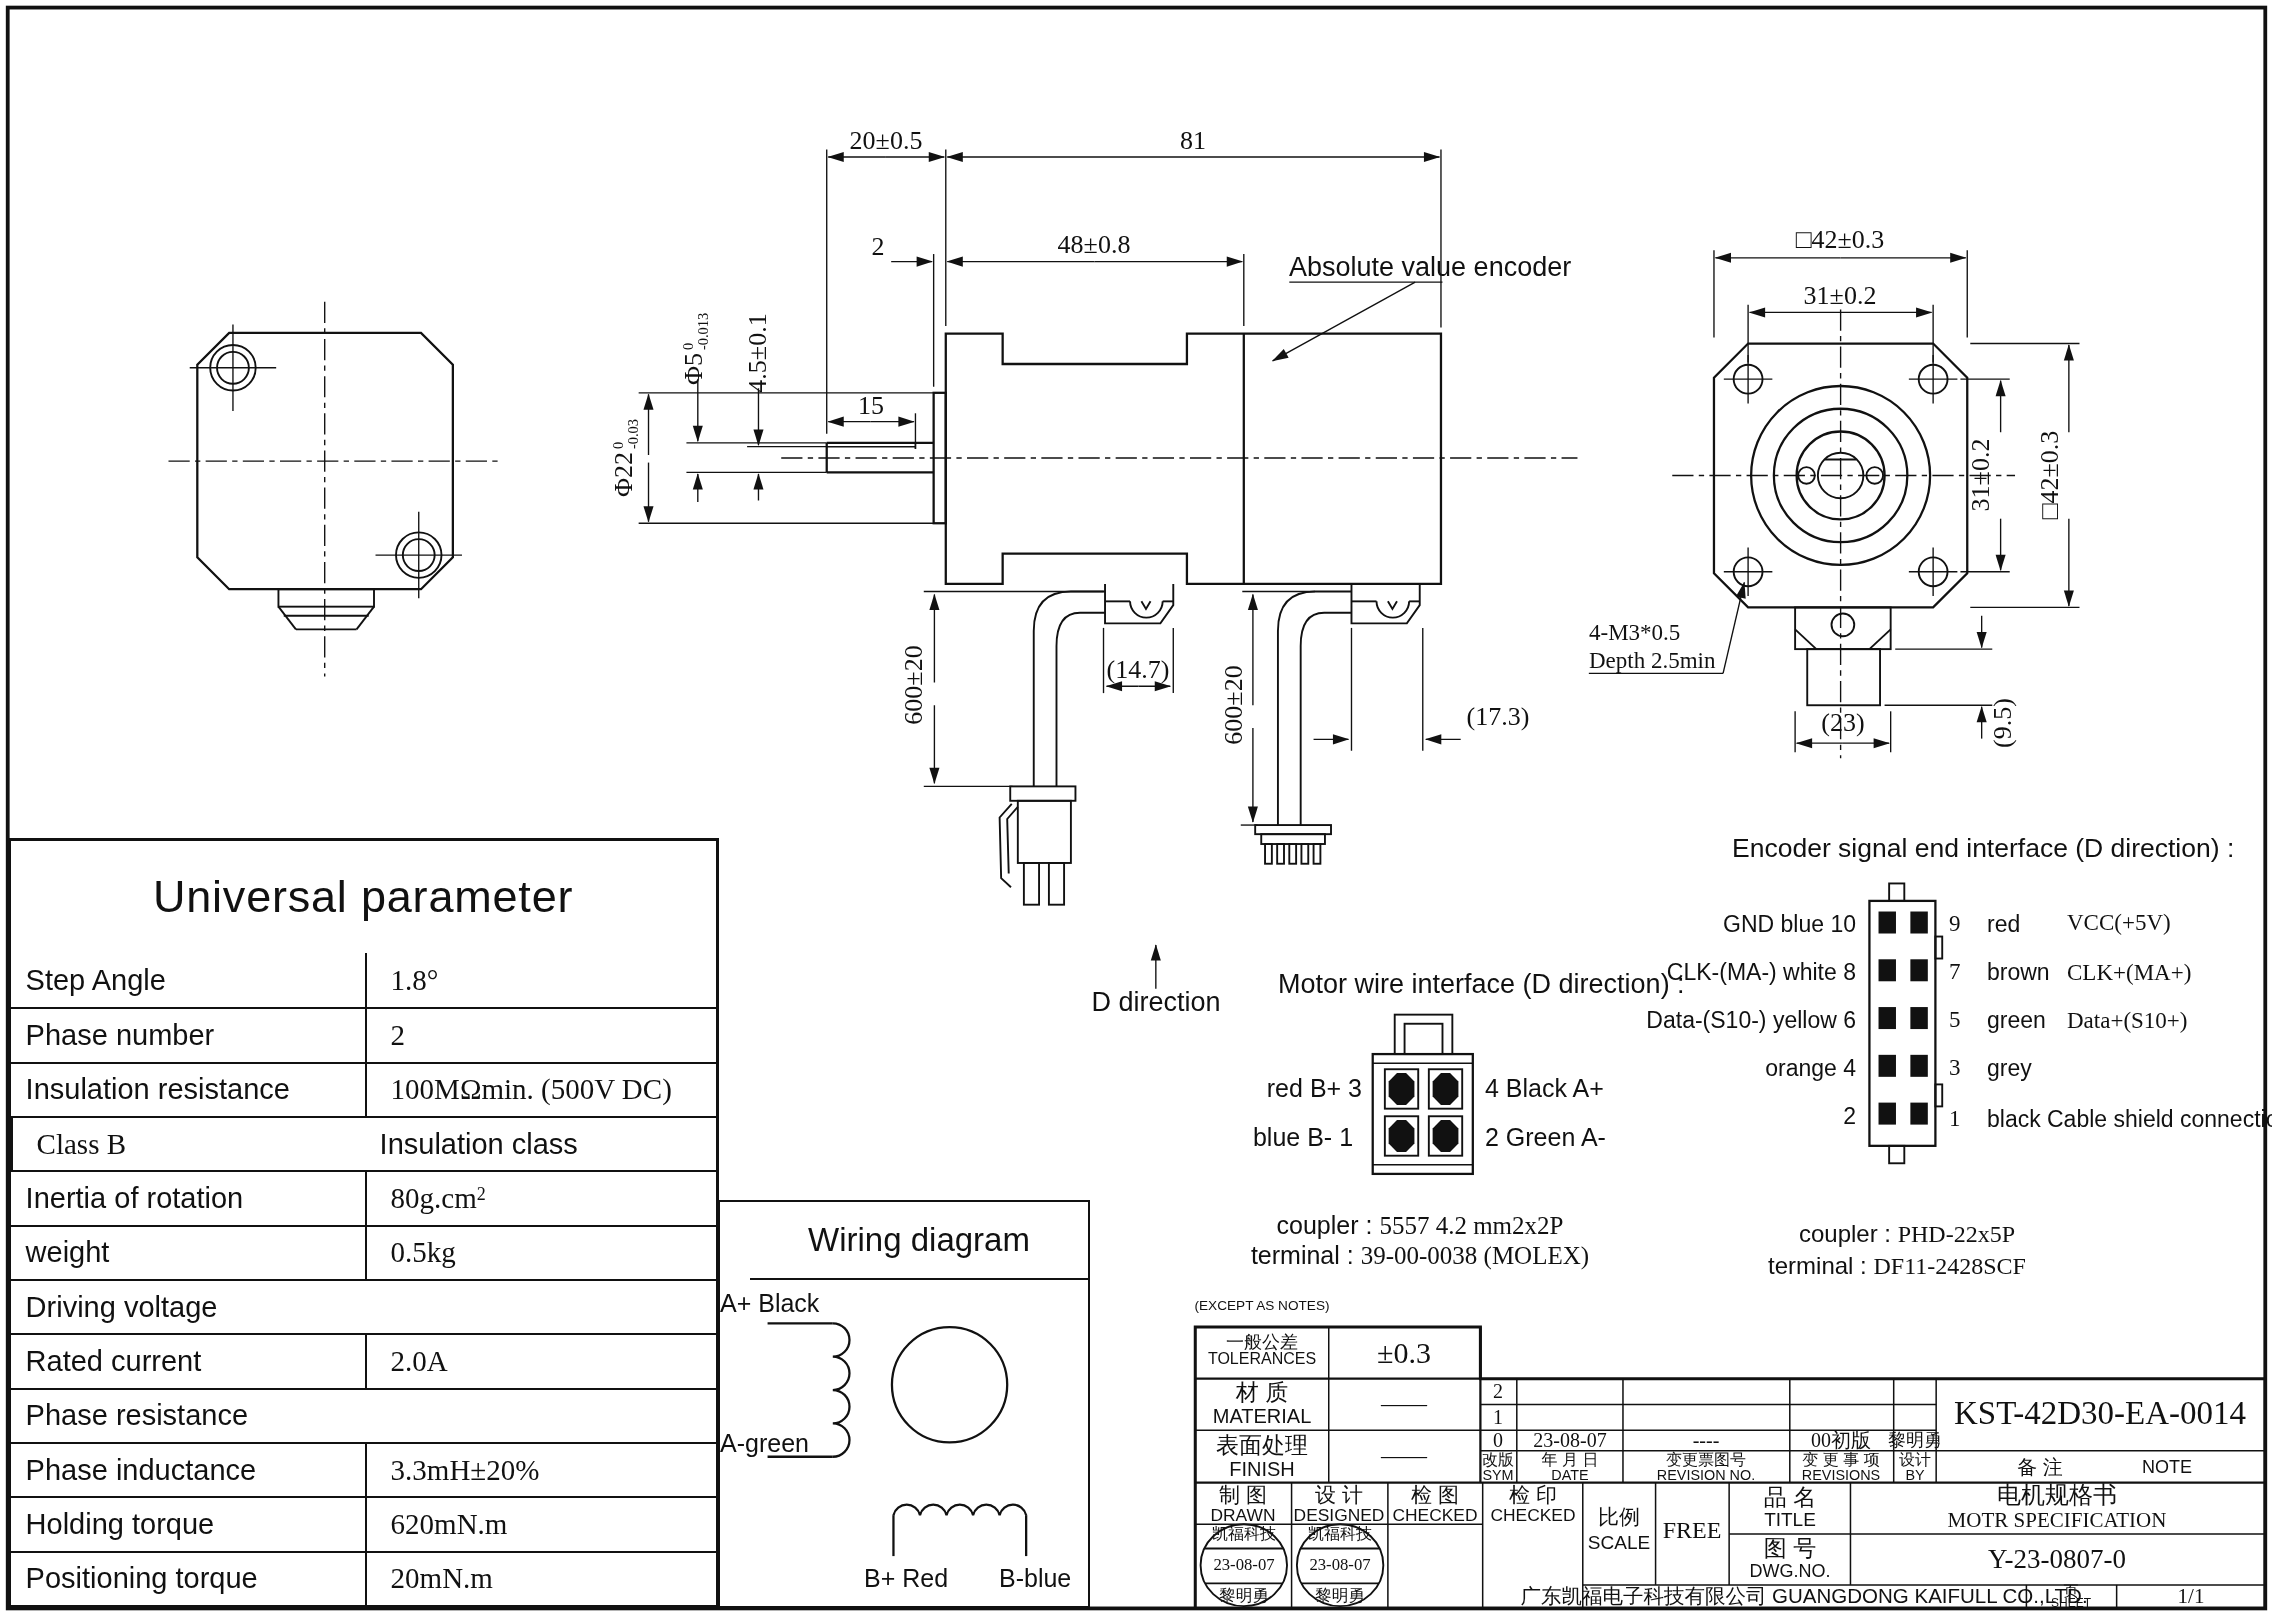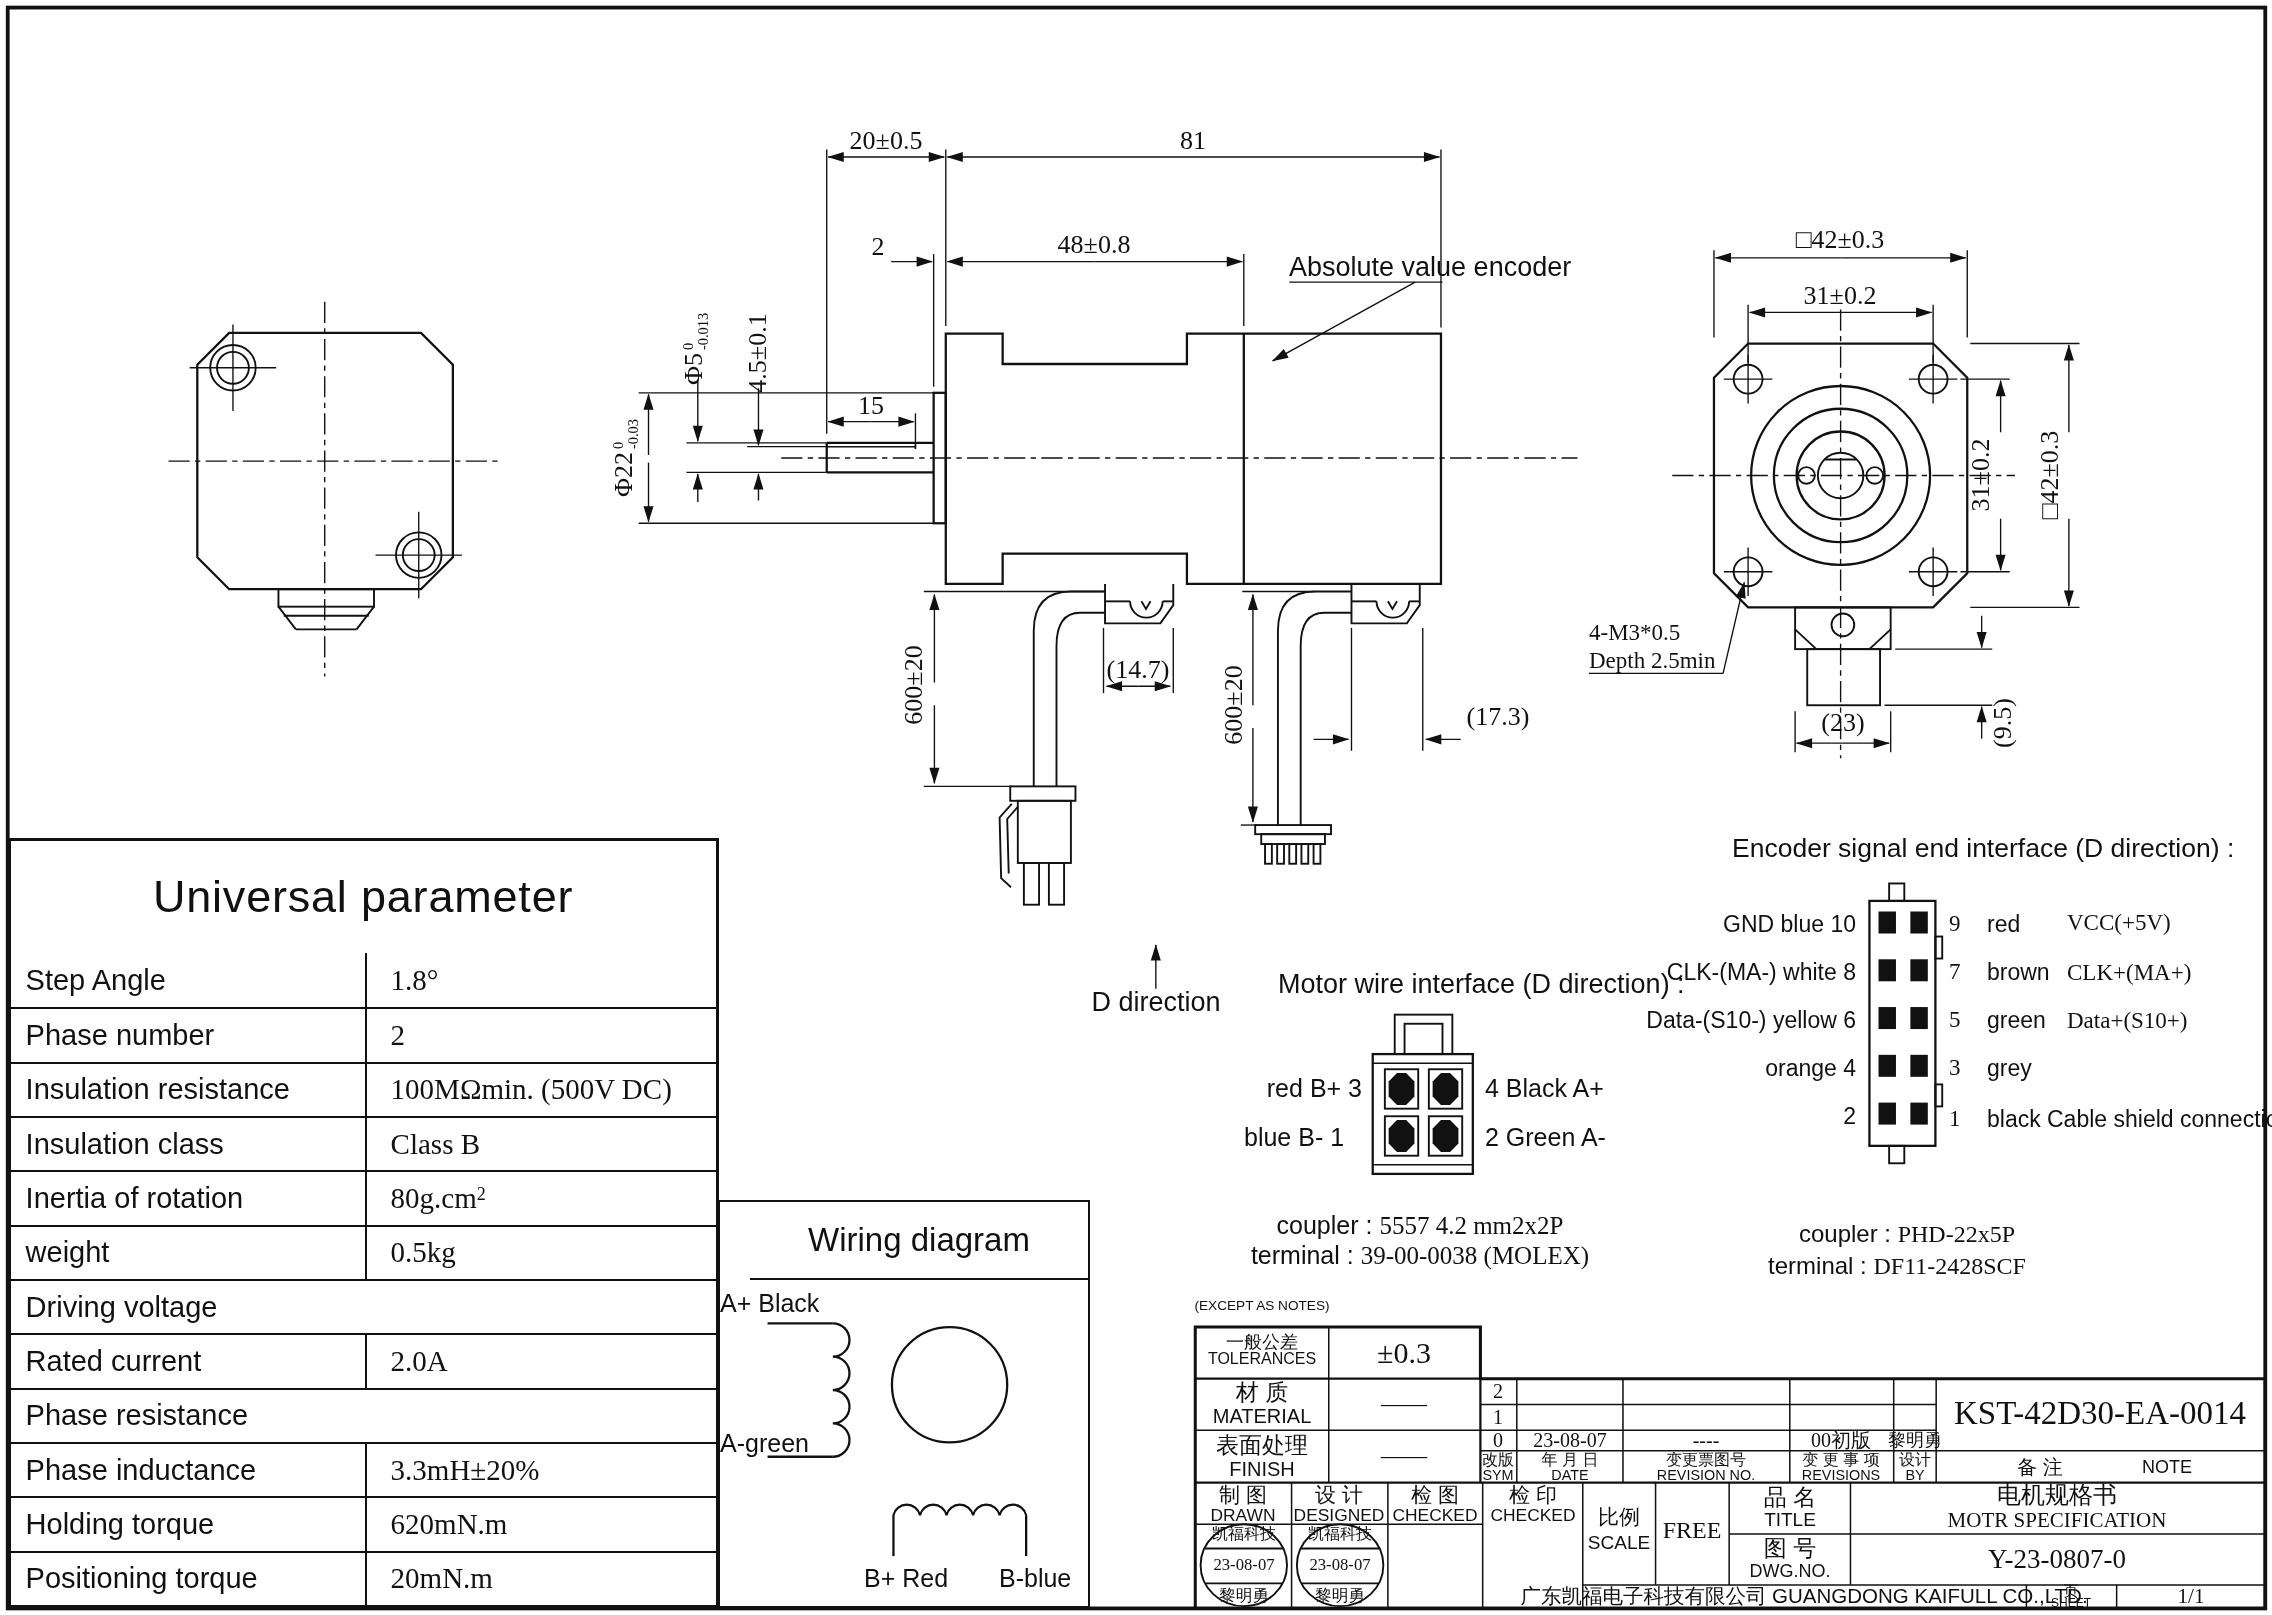--- a/index.html
+++ b/index.html
@@ -369,21 +369,21 @@
 <div class="lbl dim v" style="left:1981px;top:475px">31±0.2</div>
 <div class="lbl dim v" style="left:2050px;top:475px">□42±0.3</div>
 <div class="lbl dim c" style="left:1843px;top:723px">(23)</div>
 <div class="lbl dim v" style="left:2003px;top:723px">(9.5)</div>
 <div class="lbl dim" style="left:1589px;top:620px;font-size:23px">4-M3*0.5</div>
 <div class="lbl dim" style="left:1589px;top:648px;font-size:23px">Depth 2.5min</div>
 
 <div class="lbl san" style="left:1278px;top:969px;font-size:27px">Motor wire interface (D direction) :</div>
 <div class="lbl san" style="left:1244px;top:1074px;width:118px;text-align:right;font-size:25px">red B+ 3</div>
 <div class="lbl san" style="left:1485px;top:1074px;font-size:25px">4 Black A+</div>
-<div class="lbl san" style="left:1244px;top:1123px;width:118px;text-align:left;font-size:25px">blue B- 1</div>
+<div class="lbl san" style="left:1244px;top:1123px;width:118px;text-align:center;font-size:25px">blue B- 1</div>
 <div class="lbl san" style="left:1485px;top:1123px;font-size:25px">2 Green A-</div>
 <div class="lbl c" style="left:1420px;top:1225px;font-size:25px">
   <span class="san">coupler :</span>&nbsp;<span class="ser">5557 4.2 mm2x2P</span>
 </div>
 <div class="lbl c" style="left:1420px;top:1255px;font-size:25px">
   <span class="san">terminal :</span>&nbsp;<span class="ser">39-00-0038 (MOLEX)</span>
 </div>
 
 <div class="lbl san" style="left:1732px;top:833px;font-size:26.5px">Encoder signal end interface (D direction) :</div>
 <div class="lbl san" style="left:1629px;top:911px;width:227px;text-align:right;font-size:23px">GND blue 10</div>
@@ -422,22 +422,22 @@
     </div>
   <div class="row">
       <div class="cell">Phase number</div>
       <div class="cell val">2</div>
     </div>
   <div class="row">
       <div class="cell">Insulation resistance</div>
       <div class="cell val">100MΩmin. (500V DC)</div>
     </div>
   <div class="row">
+      <div class="cell val">Class B</div>
       <div class="cell">Insulation class</div>
-      <div class="cell val">Class B</div>
     </div>
   <div class="row">
       <div class="cell">Inertia of rotation</div>
       <div class="cell val">
         <span>80g.cm</span>
         <sup>2</sup>
       </div>
     </div>
   <div class="row">
       <div class="cell">weight</div>

